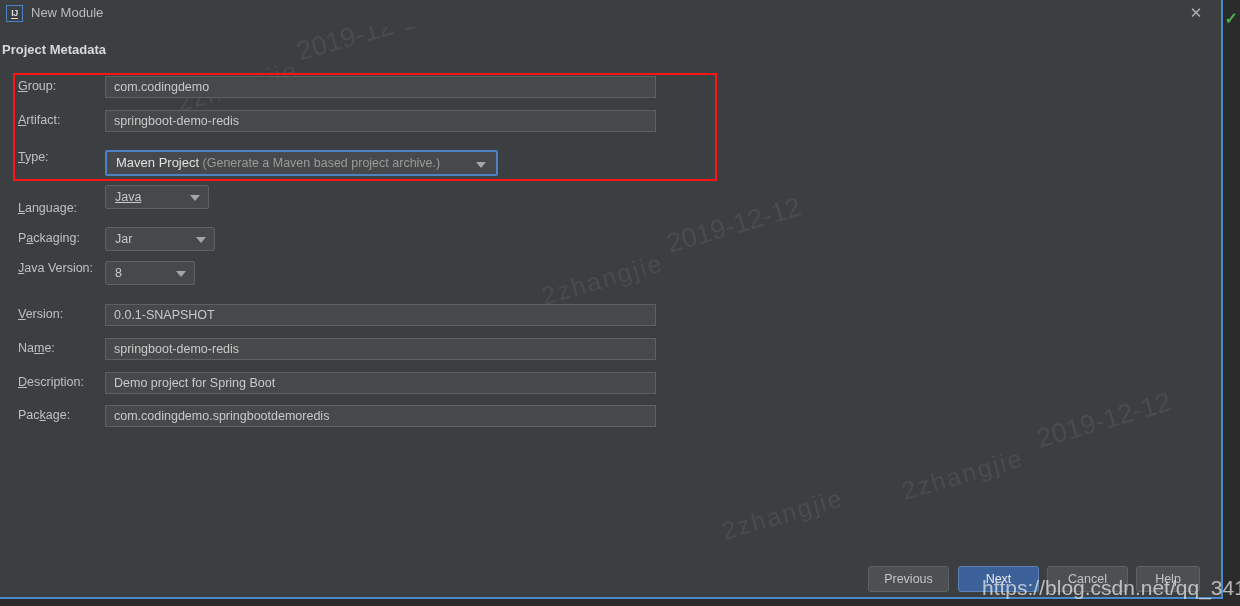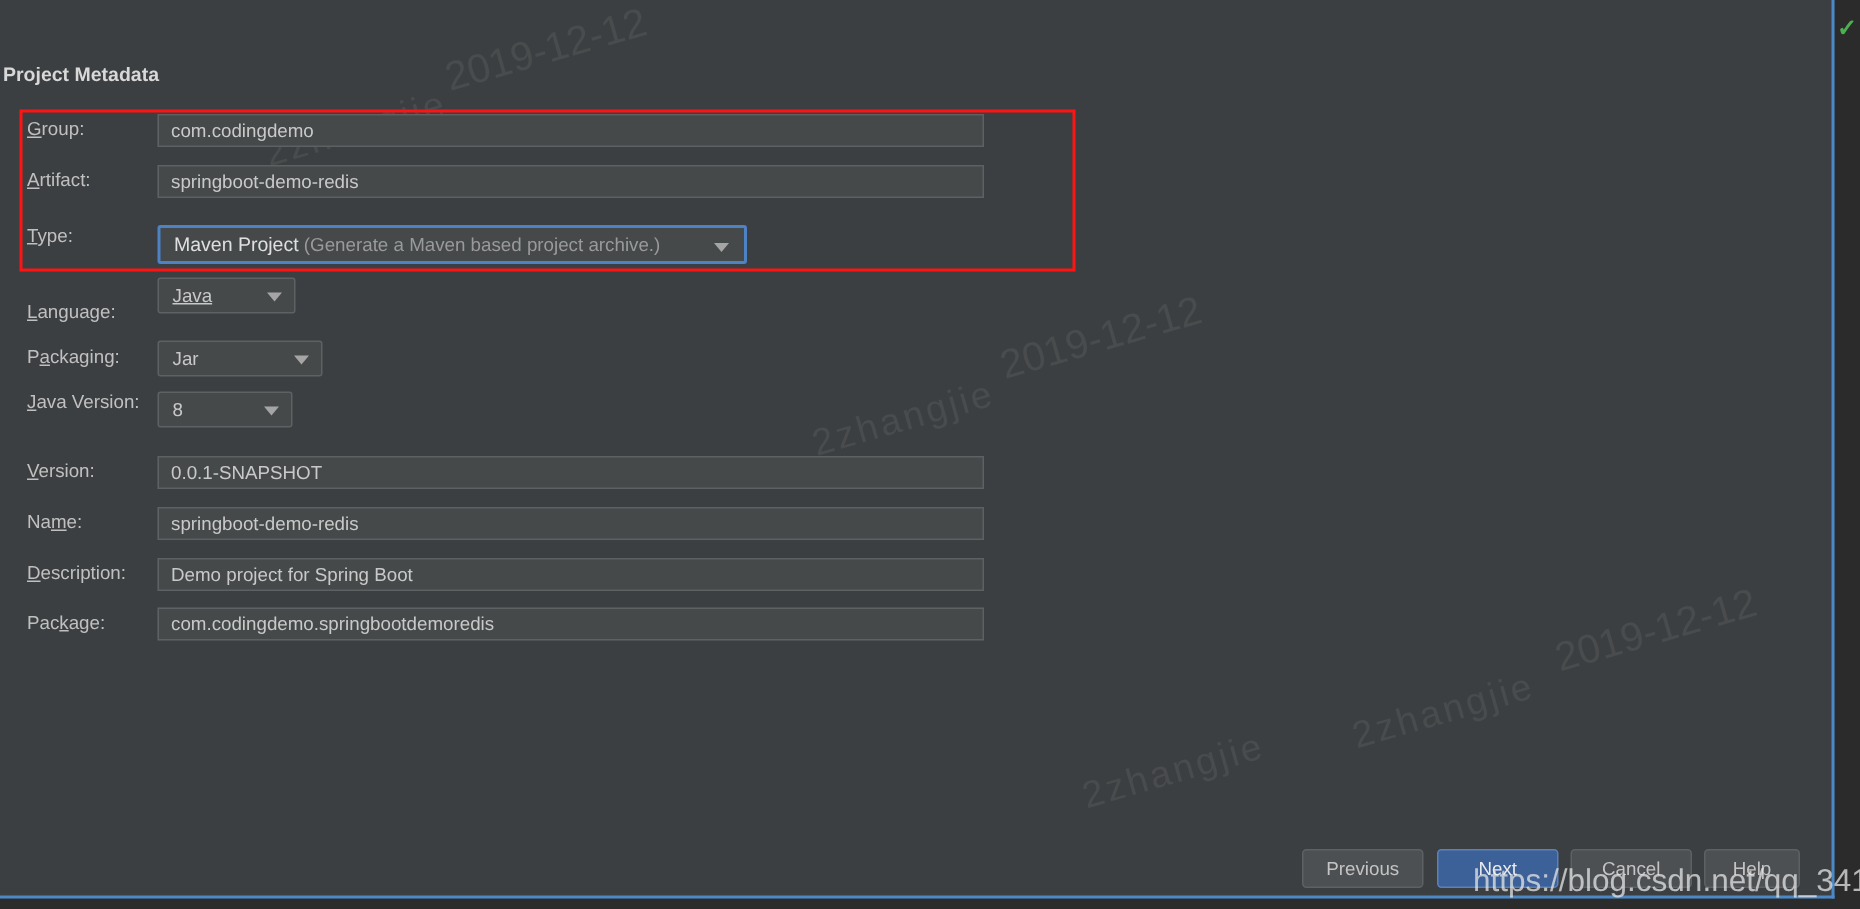--- a/index.html
+++ b/index.html
@@ -165,20 +165,27 @@
 <div id="dialog">
 
   <div class="wm" style="left:295px; top:18px;">2019-12-12</div>
   <div class="wm" style="left:665px; top:210px;">2019-12-12</div>
   <div class="wm" style="left:1035px; top:405px;">2019-12-12</div>
   <div class="wm wm-name" style="left:175px; top:72px;">2zhangjie</div>
   <div class="wm wm-name" style="left:540px; top:265px;">2zhangjie</div>
   <div class="wm wm-name" style="left:900px; top:460px;">2zhangjie</div>
   <div class="wm wm-name" style="left:720px; top:500px;">2zhangjie</div>
 
+  <div id="titlebar">
+    <div id="app-icon">
+      <span>IJ</span>
+    </div>
+    <div id="win-title">New Module</div>
+    <div id="close-btn">✕</div>
+  </div>
 
   <div id="section-title">Project Metadata</div>
 
   <div class="row" style="top:76px;">
     <div class="lbl"><u>G</u>roup:</div>
     <input class="tfield" type="text" value="com.codingdemo" style="">
   </div>
 
   <div class="row" style="top:110px;">
     <div class="lbl"><u>A</u>rtifact:</div>
@@ -189,21 +196,21 @@
     <div class="lbl" style="top:0;"><u>T</u>ype:</div>
     <div class="combo" id="type-combo">
       <span id="type-main">Maven Project</span>
       <span id="type-desc">(Generate a Maven based project archive.)</span>
       <span class="arrow"></span>
     </div>
   </div>
 
   <div class="row" style="top:185px;">
     <div class="lbl" style="top:4px;margin-top:12px;"><u>L</u>anguage:</div>
-    <div class="combo" style="width:92px;text-decoration:underline;">
+    <div class="combo" style="width:104px;text-decoration:underline;">
       <span>Java</span>
       <span class="arrow"></span>
     </div>
   </div>
 
   <div class="row" style="top:227px;">
     <div class="lbl" style="top:4px;">P<u>a</u>ckaging:</div>
     <div class="combo" style="width:110px;">
       <span>Jar</span>
       <span class="arrow"></span>

